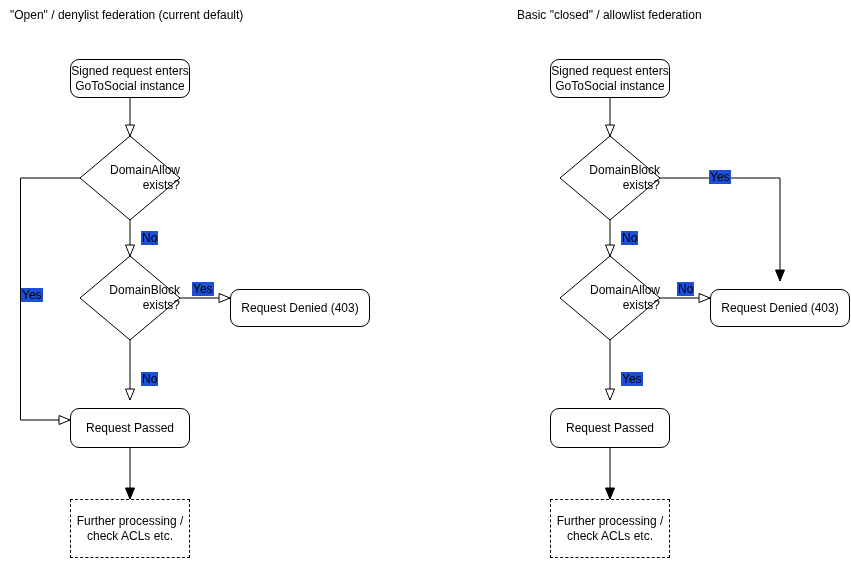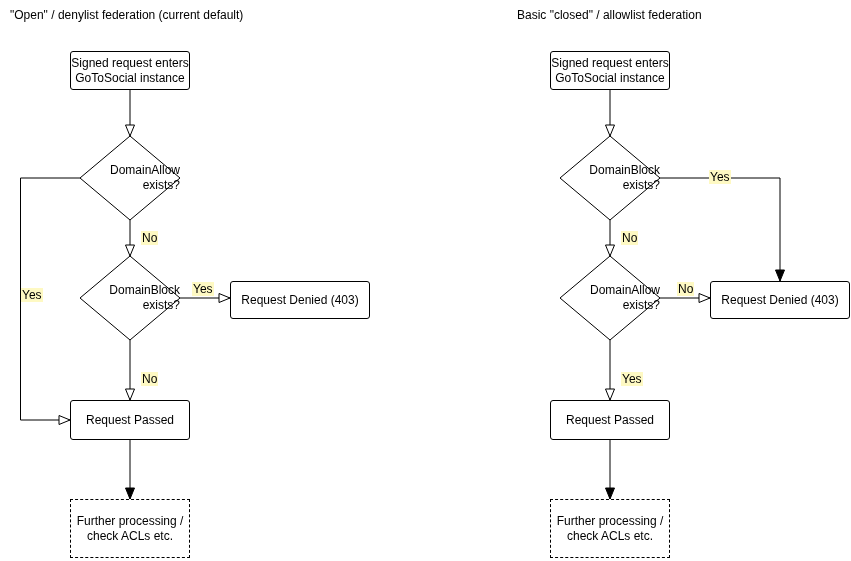--- a/index.html
+++ b/index.html
@@ -33,35 +33,35 @@
     border: 1px solid #000000;
     background: #ffffff;
     display: flex;
     align-items: center;
     justify-content: center;
     text-align: center;
     font-size: 12px;
     line-height: 15px;
     white-space: pre-line;
   }
-  .node.rounded { border-radius: 3px; }
+  .node.rounded { border-radius: 9px; margin-top: 8px; }
   .node.dashed  { border-style: dashed; }
   .diamond-label {
     position: absolute;
     text-align: right;
     font-size: 12px;
     line-height: 15px;
     white-space: pre-line;
     pointer-events: none;
   }
   .edge-label {
     position: absolute;
     font-size: 12px;
     line-height: 14px;
-    background: #fef9c3;
+    background: #1d4ed8;
     padding: 0 1px;
     white-space: nowrap;
   }
 </style>
 </head>
 <body>
 
 <div class="page">
 
   <svg class="edges-layer" width="851" height="561" viewBox="0 0 851 561">

